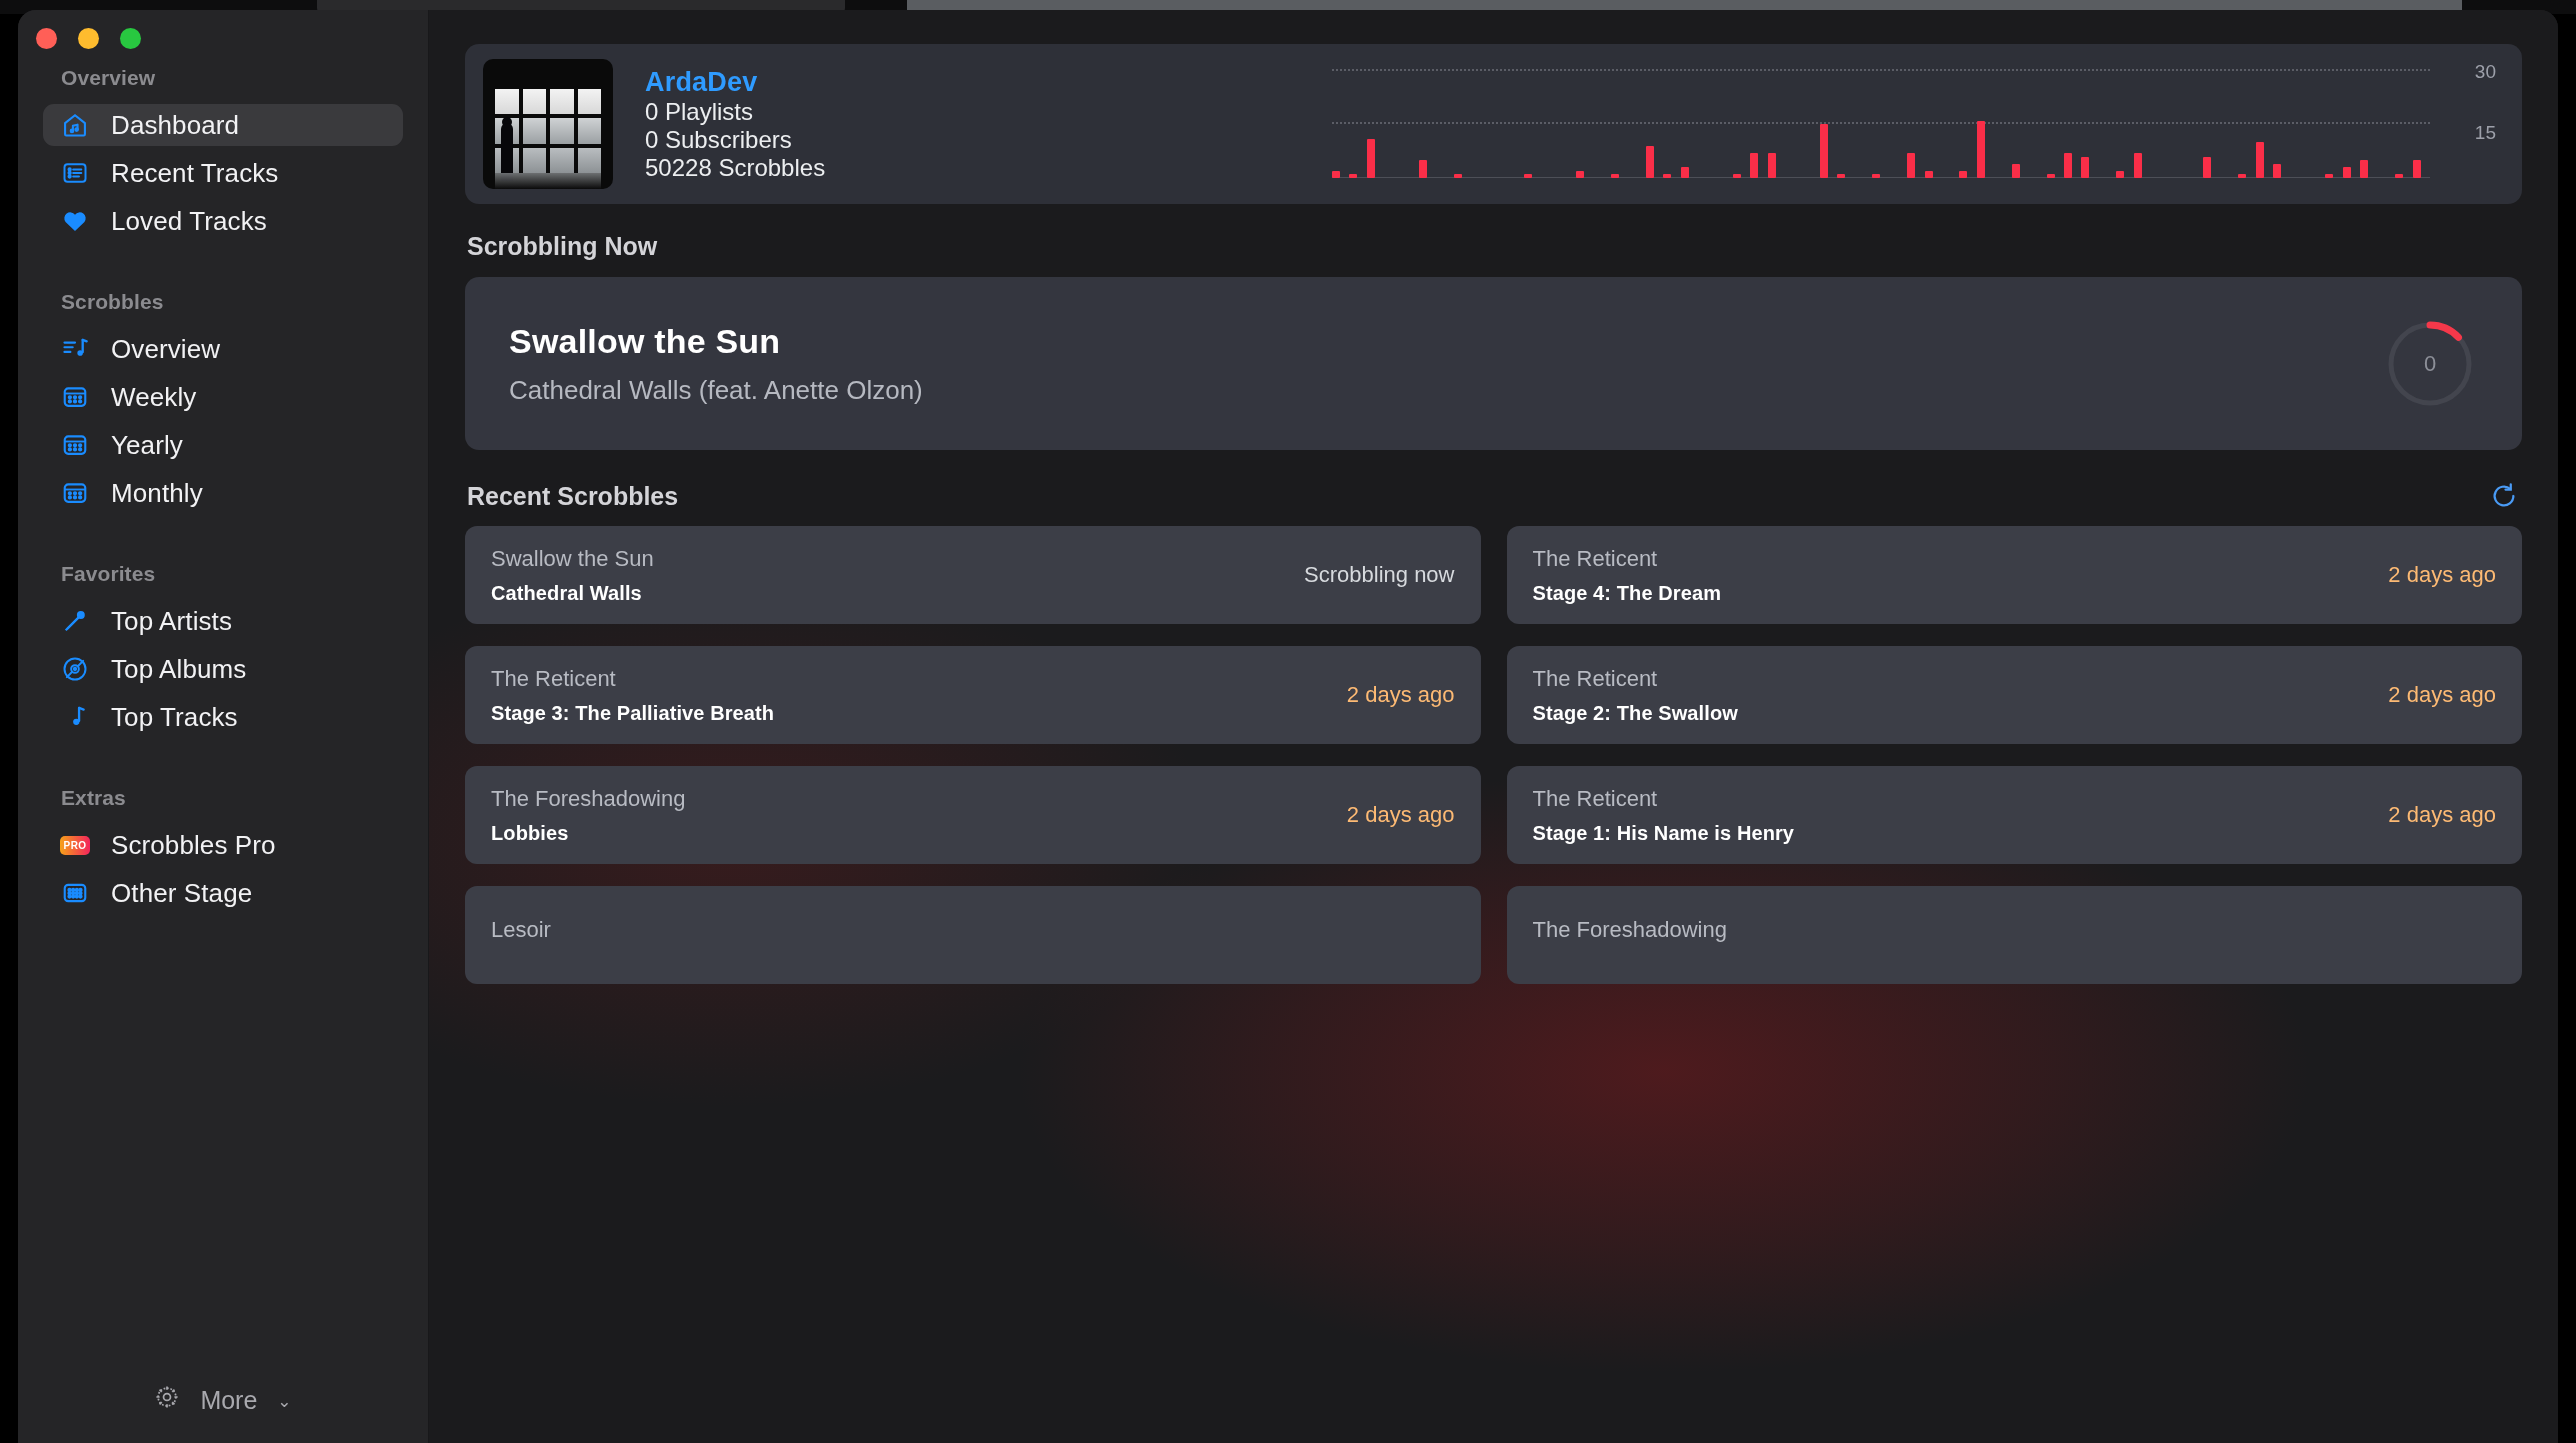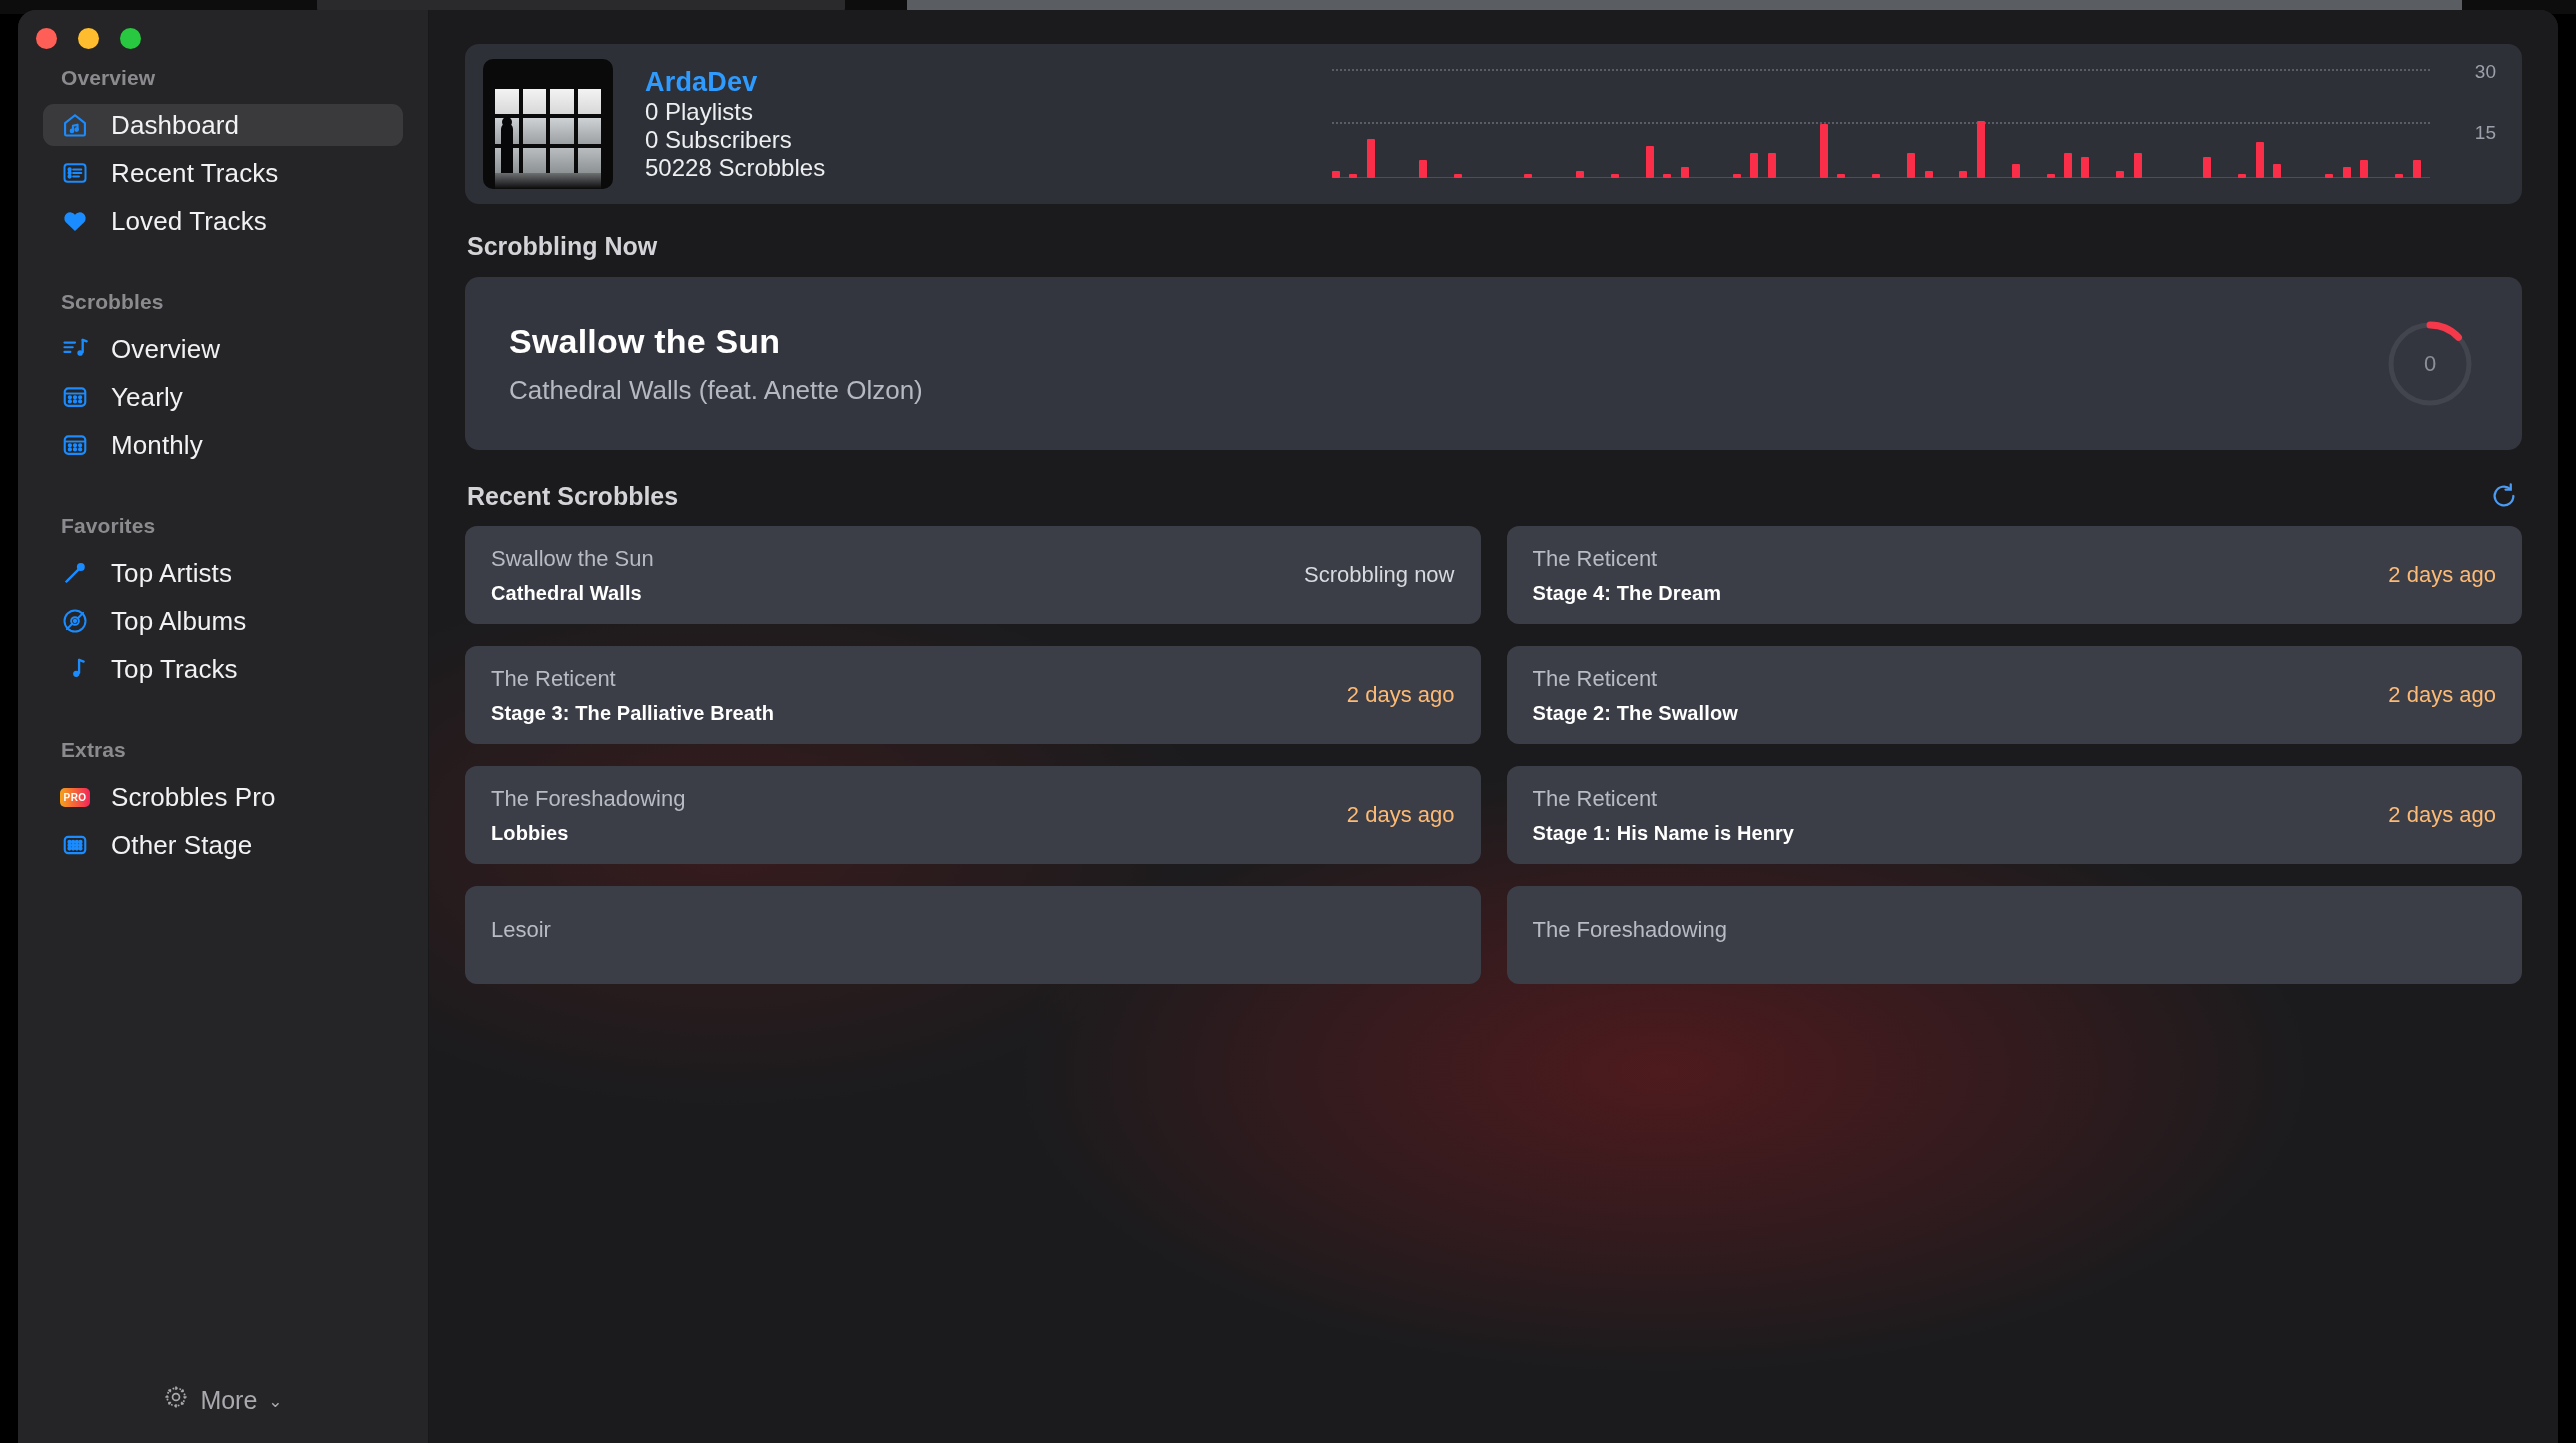--- a/index.html
+++ b/index.html
@@ -73,21 +73,21 @@
     letter-spacing: 0.1px;
   }
   .nav-icon { width: 30px; height: 30px; display:flex; align-items:center; justify-content:center; flex: 0 0 30px;}
   .nav-icon svg { display:block; }
 
   #more-button {
     position: absolute;
     left: 0; right: 0;
     bottom: 28px;
     display: flex; align-items: center; justify-content: center;
-    gap: 11px;
+    gap: 20px;
     color: #a9a9ae;
     font-size: 25px;
   }
   #more-button .chev { font-size: 17px; position: relative; top: 1px; }
 
   
   #main {
     position: relative;
     flex: 1 1 auto;
     height: 100%;
@@ -275,20 +275,37 @@
         <div class="nav-item">
           <span class="nav-icon">
             <svg width="28" height="28" viewBox="0 0 24 24" fill="none" stroke="#1a8cff" stroke-width="1.9" stroke-linecap="round">
         <path d="M3 6.5h9M3 10.5h7M3 14.5h5"></path>
         <path d="M18.6 4.2v10.4" stroke-width="2"></path>
               <path d="M18.6 4.2 22 5.5" stroke-width="2"></path>
         <circle cx="16.4" cy="15.4" r="2.4" fill="#1a8cff" stroke="none"></circle>
             </svg>
           </span>
           <span class="nav-label">Overview</span>
+        </div>
+        <div class="nav-item">
+          <span class="nav-icon">
+            <svg width="28" height="28" viewBox="0 0 24 24" fill="none" stroke="#1a8cff" stroke-width="1.8">
+        <rect x="3.2" y="4.6" width="17.6" height="15" rx="3"></rect>
+        <path d="M3.2 9h17.6" stroke-width="1.6"></path>
+        <g fill="#1a8cff">
+          <circle cx="7.6" cy="12.3" r=".95"></circle>
+                <circle cx="12" cy="12.3" r=".95"></circle>
+                <circle cx="16.4" cy="12.3" r=".95"></circle>
+          <circle cx="7.6" cy="15.8" r=".95"></circle>
+                <circle cx="12" cy="15.8" r=".95"></circle>
+                <circle cx="16.4" cy="15.8" r=".95"></circle>
+        </g>
+            </svg>
+          </span>
+          <span class="nav-label">Weekly</span>
         </div>
         <div class="nav-item">
           <span class="nav-icon">
             <svg width="28" height="28" viewBox="0 0 24 24" fill="none" stroke="#1a8cff" stroke-width="1.8">
         <rect x="3.2" y="4.6" width="17.6" height="15" rx="3"></rect>
         <path d="M3.2 9h17.6" stroke-width="1.6"></path>
         <g fill="#1a8cff">
           <circle cx="7.6" cy="12.3" r=".95"></circle>
                 <circle cx="12" cy="12.3" r=".95"></circle>
                 <circle cx="16.4" cy="12.3" r=".95"></circle>

